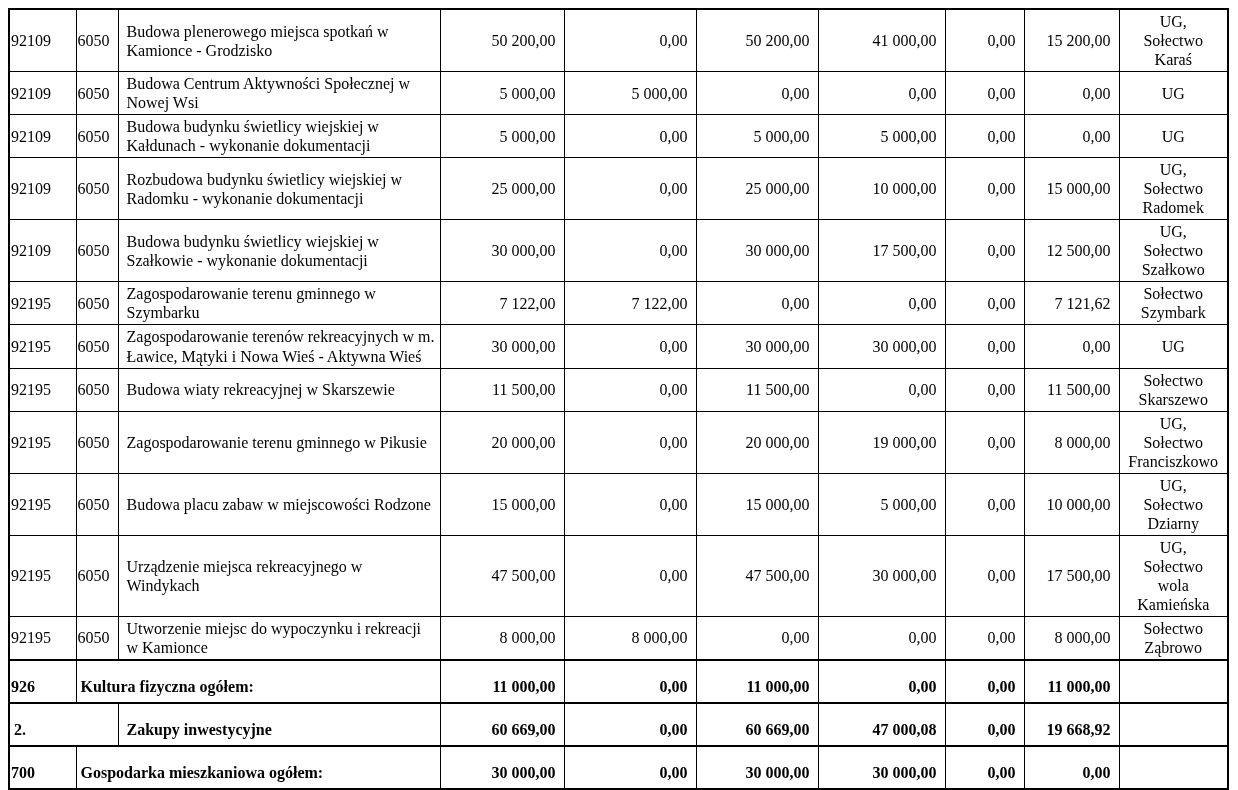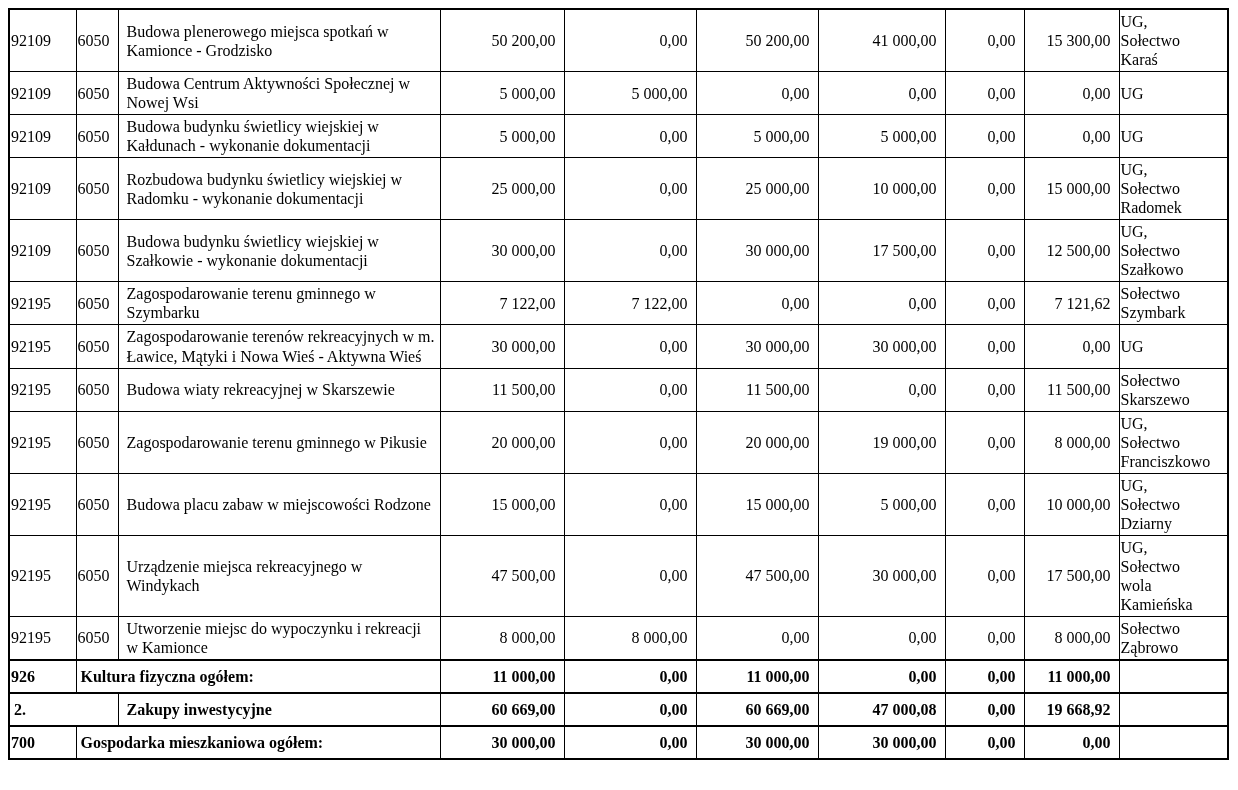--- a/index.html
+++ b/index.html
@@ -22,27 +22,27 @@
   td {
     border: 1px solid #000000;
     vertical-align: middle;
     line-height: 1.19;
     padding: 2px 4px;
     overflow: hidden;
   }
   .c-code   { text-align: left; padding: 2px 1px; }
   .c-desc   { text-align: left;   padding: 2px 4px 2px 8px; }
   .c-num    { text-align: right;  padding: 2px 8px 2px 2px; }
-  .c-src    { text-align: left; white-space: pre-line; padding: 2px 1px; }
+  .c-src    { text-align: center; white-space: pre-line; padding: 2px 1px; }
   .c-merged { text-align: left; font-weight: bold; }
   tr.sum td {
     border-top: 2px solid #000000;
     border-bottom: 2px solid #000000;
     font-weight: bold;
-    padding-top: 6px;
+    padding-top: 16px;
     padding-bottom: 6px;
   }
   tr.sum .c-desc { font-weight: bold; font-family: Liberation Serif, serif; }
 </style>
 </head>
 <body>
 
 <table class="budget">
   <colgroup>
     <col style="width:67px">
@@ -59,21 +59,21 @@
   <tbody>
       <tr class="item">
         <td class="c-code">92109</td>
         <td class="c-code">6050</td>
         <td class="c-desc">Budowa plenerowego miejsca spotkań w Kamionce - Grodzisko</td>
         <td class="c-num">50 200,00</td>
         <td class="c-num">0,00</td>
         <td class="c-num">50 200,00</td>
         <td class="c-num">41 000,00</td>
         <td class="c-num">0,00</td>
-        <td class="c-num">15 300,00</td>
+        <td class="c-num">15 200,00</td>
         <td class="c-src">UG,
 Sołectwo
 Karaś</td>
       </tr>
       <tr class="item">
         <td class="c-code">92109</td>
         <td class="c-code">6050</td>
         <td class="c-desc">Budowa Centrum Aktywności Społecznej w Nowej Wsi</td>
         <td class="c-num">5 000,00</td>
         <td class="c-num">5 000,00</td>

